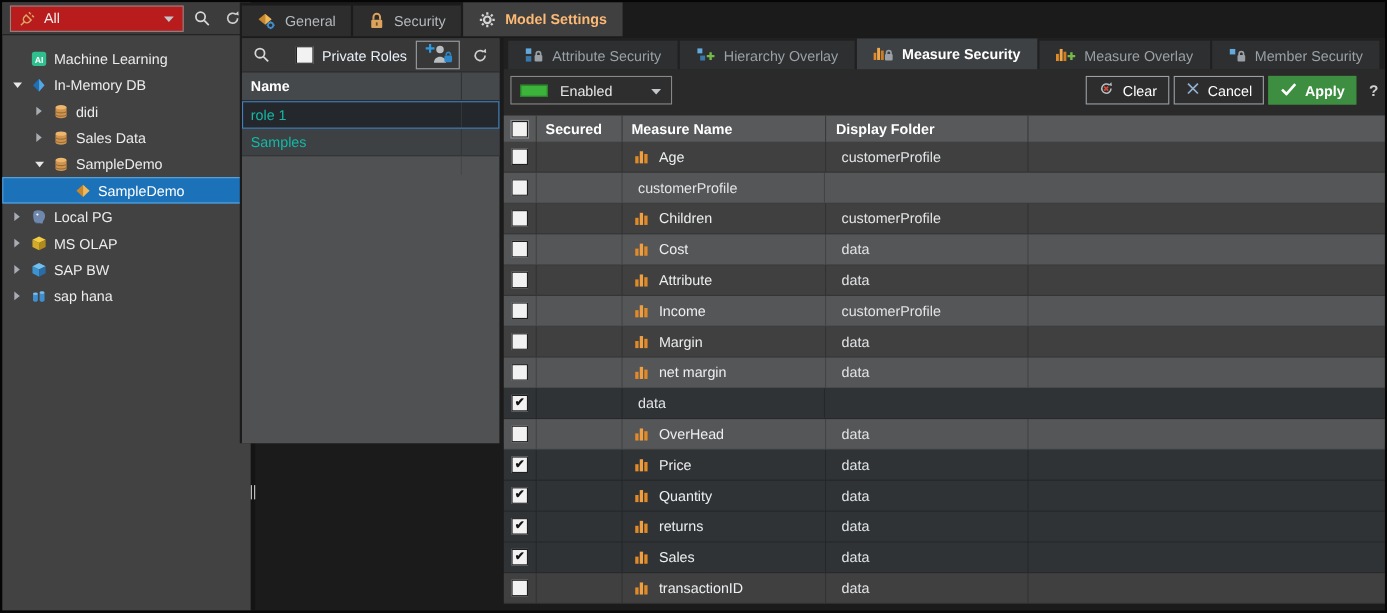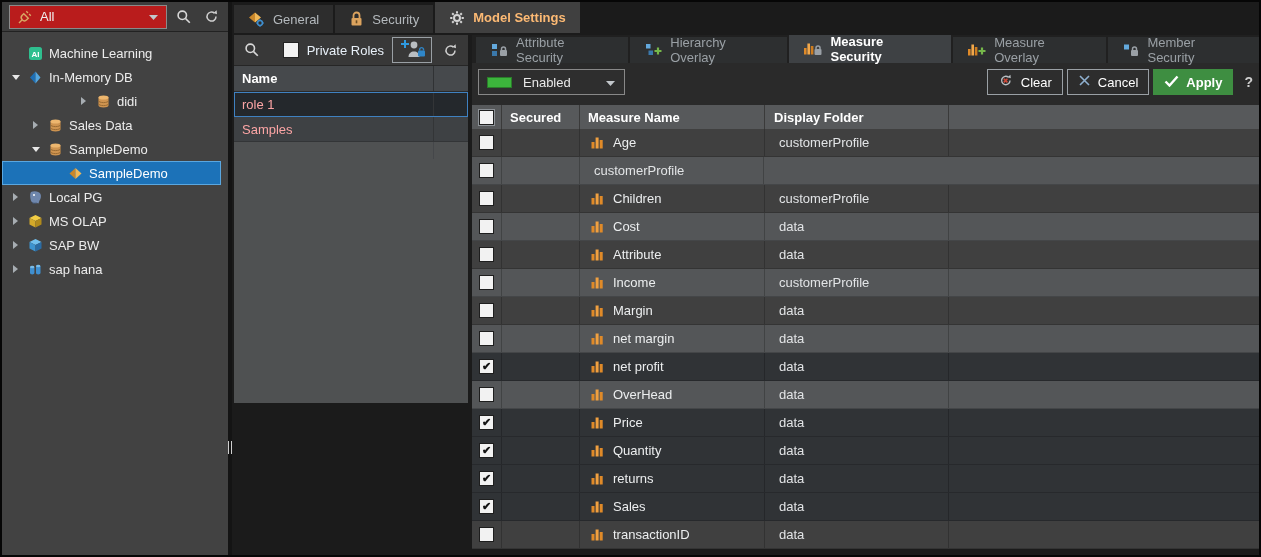--- a/index.html
+++ b/index.html
@@ -22,36 +22,36 @@
   .tri-r { width:0; height:0; border-top:4px solid transparent; border-bottom:4px solid transparent; border-left:5px solid #a7adb2; }
   .tri-d { width:0; height:0; border-left:4px solid transparent; border-right:4px solid transparent; border-top:5px solid #e8e8e8; }
   .tree-item.selected { background:#1c72b8; outline:1px solid #5aa7e0; outline-offset:-1px; margin-right:7px; color:#fff; }
   .ticon { display:inline-flex; width:16px; justify-content:center; flex:none; }
 
   
   .splitter { position:absolute; left:226px; top:0; width:4px; height:553px; background:#141414; }
   .grip { position:absolute; left:0; top:439px; width:4px; height:13px; border-left:1px solid #cfcfcf; border-right:1px solid #cfcfcf; background:#141414; }
 
   
-  .content { position:absolute; left:230px; top:0; right:0; height:401px; background:#1b1b1b; }
+  .content { position:absolute; left:216px; top:0; right:0; height:401px; background:#1b1b1b; }
   .main-tabs { height:31px; display:flex; gap:2px; padding-left:2px; align-items:flex-end; }
   .tab { height:28px; display:flex; align-items:center; gap:8px; padding:0 14px; background:#2d2d2d; color:#b4b9bd; font-size:13px; cursor:default; }
   .tab.active { background:#404040; color:#fdba74; font-weight:bold; height:31px; }
 
   .lower { position:absolute; left:0; right:0; top:31px; bottom:0; }
 
   
   .roles-panel { position:absolute; left:2px; top:2px; width:234px; bottom:0; background:#4f5152; }
   .roles-toolbar { height:31px; background:#383838; display:flex; align-items:center; padding:0 8px; border-bottom:1px solid #262626; }
   .roles-toolbar .rgroup { margin-left:auto; display:flex; align-items:center; gap:8px; }
   .pr-label { color:#e9f1f9; font-size:13px; }
   .add-btn { width:40px; height:26px; border:1px solid #9aa0a5; display:flex; align-items:center; justify-content:center; background:transparent; }
   .roles-header { height:26px; background:#46494c; border-bottom:1px solid #2a2a2a; display:flex; align-items:center; color:#fff; font-weight:bold; font-size:13px; }
   .roles-header .ncell { width:200px; padding-left:8px; border-right:1px solid #303234; height:100%; display:flex; align-items:center; }
-  .role-row { height:25px; display:flex; align-items:center; background:#3e4144; color:#fca5a5; font-size:13px; border-bottom:1px solid #333537; }
+  .role-row { height:25px; display:flex; align-items:center; background:#3e4144; color:#14b8a6; font-size:13px; border-bottom:1px solid #333537; }
   .role-row .ncell { width:200px; padding-left:8px; border-right:1px solid #333537; height:100%; display:flex; align-items:center; }
   .role-row.selected { background:#24282c; outline:1px solid #3f81c1; outline-offset:-1px; }
   .roles-tail { height:17px; width:200px; border-right:1px solid #45474a; }
 
   
   .right-panel { position:absolute; left:240px; top:2px; right:0; bottom:0; background:#2a2a2a; }
   .sec-tabs { height:28px; background:#202020; display:flex; gap:2px; padding-left:4px; align-items:flex-end; }
   .sec-tab { height:26px; display:flex; align-items:center; gap:8px; padding:0 15px; background:#2d2f30; color:#9aa0a5; font-size:13px; cursor:default; }
   .sec-tab.active { background:#3e4144; color:#fff; font-weight:bold; height:28px; }
 
@@ -134,21 +134,21 @@
             <span class="tri-d"></span>
           </span>
           <span class="ticon">
             <svg width="15" height="15" viewBox="0 0 15 15">
               <polygon points="2,7.5 7.5,1.5 7.5,13.5" fill="#1e6fb5"></polygon>
               <polygon points="7.5,1.5 12.5,7.5 7.5,13.5" fill="#54a7e0"></polygon>
             </svg>
           </span>
           <span>In-Memory DB</span>
         </div>
-        <div class="tree-item" style="padding-left: 28px; margin-left: 48px;">
+        <div class="tree-item" style="padding-left: 28px;">
           <span class="exp">
             <span class="tri-r"></span>
           </span>
           <span class="ticon">
             <svg width="15" height="15" viewBox="0 0 15 15">
               <path d="M2.5 3.5v8c0 1.2 2.2 2 5 2s5-.8 5-2v-8z" fill="#cf9450"></path>
               <path d="M2.5 6.6c0 1.2 2.2 2 5 2s5-.8 5-2M2.5 9.6c0 1.2 2.2 2 5 2s5-.8 5-2" fill="none" stroke="#9a6c34"></path>
               <ellipse cx="7.5" cy="3.5" rx="5" ry="2" fill="#edb66e"></ellipse>
             </svg>
           </span>
@@ -608,30 +608,20 @@
                 <div class="c-folder">
                   <span>data</span>
                 </div>
                 <div class="c-fill"></div>
               </div>
               <div class="mrow r-checked">
                 <div class="c-cb">
                   <span class="cb">✔</span>
                 </div>
                 <div class="c-sec"></div>
-                <div class="c-name">
-                  <span style="display: inline-flex;">
-                    <svg width="13" height="13" viewBox="0 0 13 13">
-                      <rect x="0.5" y="6" width="3" height="6.5" fill="#e08a28"></rect>
-                      <rect x="4.6" y="1.5" width="3" height="11" fill="#f0a040"></rect>
-                      <rect x="8.7" y="4" width="3" height="8.5" fill="#e08a28"></rect>
-                    </svg>
-                  </span>
-                  <span>net profit</span>
-                </div>
                 <div class="c-folder">
                   <span>data</span>
                 </div>
                 <div class="c-fill"></div>
               </div>
               <div class="mrow r-odd">
                 <div class="c-cb">
                   <span class="cb"></span>
                 </div>
                 <div class="c-sec"></div>

